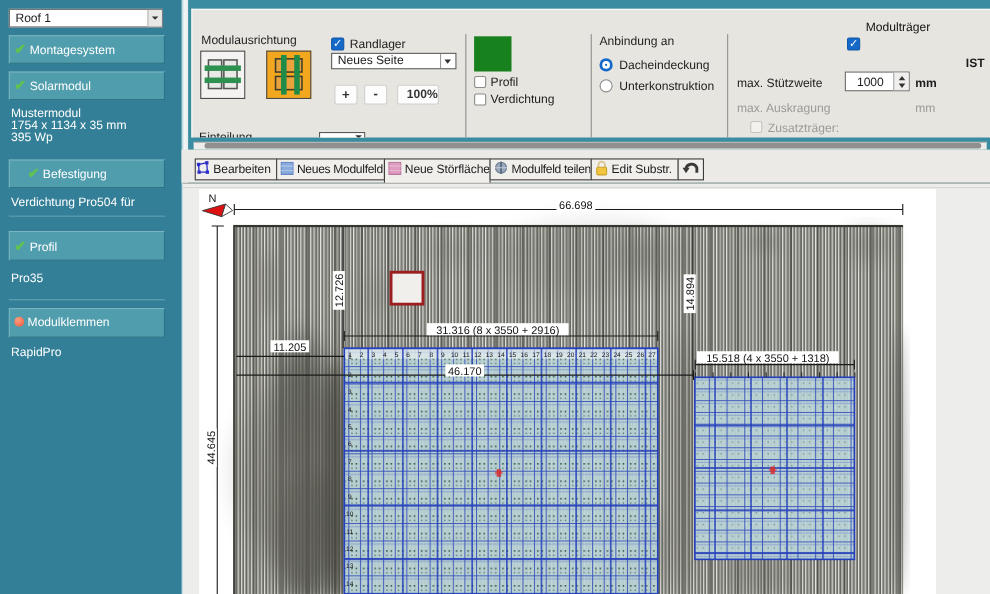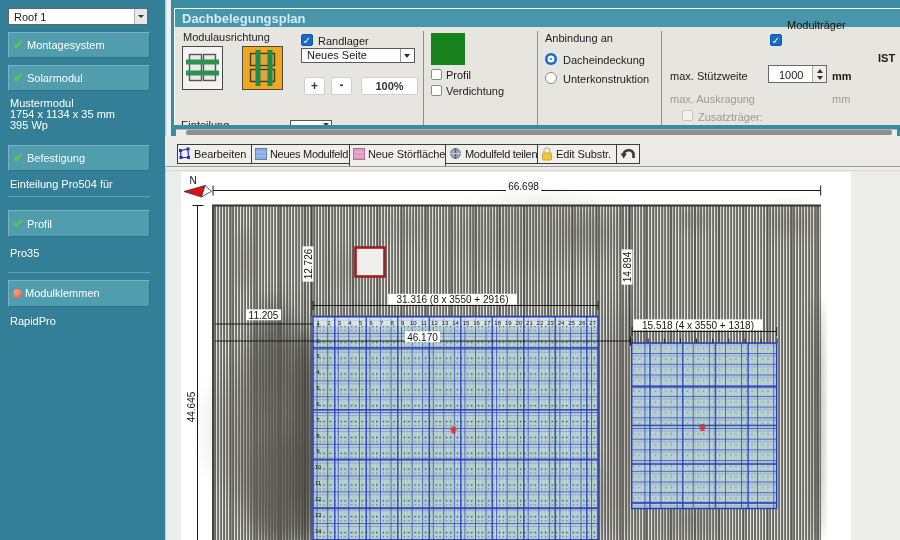--- a/index.html
+++ b/index.html
@@ -13,30 +13,29 @@
 <div class="abs" style="left:165px;top:0;width:6px;height:540px;background:linear-gradient(90deg,#9ec7d2,#f2f6f7 40%,#e9edee)"></div>
 <div class="abs" style="left:8px;top:8px;width:140px;height:17px;background:#fff;border:1px solid #666"></div>
 <div class="lbl" style="left:14px;top:11px">Roof 1</div>
 <div class="abs" style="left:134px;top:9px;width:13px;height:15px;background:#e8e8e6;border-left:1px solid #b5b5b5"></div>
 <div class="abs" style="left:138px;top:15px;width:0;height:0;border-left:3px solid transparent;border-right:3px solid transparent;border-top:3.5px solid #333"></div>
 <div class="abs" style="left:8px;top:32px;width:142px;height:26px;background:#4f9dad;border:1px solid #79b4c0;border-bottom-color:#2f7286;border-right-color:#2f7286;color:#fff;font-size:11px;line-height:24px;padding-left:4px"><span style="color:#5fc44f;font-weight:bold;font-size:13px">✔</span>&nbsp;Montagesystem</div>
 <div class="abs" style="left:8px;top:65px;width:142px;height:26px;background:#4f9dad;border:1px solid #79b4c0;border-bottom-color:#2f7286;border-right-color:#2f7286;color:#fff;font-size:11px;line-height:24px;padding-left:4px"><span style="color:#5fc44f;font-weight:bold;font-size:13px">✔</span>&nbsp;Solarmodul</div>
 <div class="abs" style="left:10px;top:97px;color:#fff;font-size:11px;white-space:nowrap">Mustermodul</div>
 <div class="abs" style="left:10px;top:108px;color:#fff;font-size:11px;white-space:nowrap">1754 x 1134 x 35 mm</div>
 <div class="abs" style="left:10px;top:119px;color:#fff;font-size:11px;white-space:nowrap">395 Wp</div>
-<div class="abs" style="left:8px;top:145px;width:142px;height:26px;background:#4f9dad;border:1px solid #79b4c0;border-bottom-color:#2f7286;border-right-color:#2f7286;color:#fff;font-size:11px;line-height:24px;padding-left:4px"><span style="color:#5fc44f;font-weight:bold;font-size:13px">✔</span>&nbsp;Befestigung</div>
-<div class="abs" style="left:10px;top:178px;color:#fff;font-size:11px;white-space:nowrap">Einteilung Pro504 für</div>
+<div class="abs" style="left:8px;top:145px;width:142px;height:26px;background:#4f9dad;border:1px solid #79b4c0;border-bottom-color:#2f7286;border-right-color:#2f7286;color:#fff;font-size:11px;line-height:24px;padding-left:16px"><span style="color:#5fc44f;font-weight:bold;font-size:13px">✔</span>&nbsp;Befestigung</div>
+<div class="abs" style="left:10px;top:178px;color:#fff;font-size:11px;white-space:nowrap">Verdichtung Pro504 für</div>
 <div class="abs" style="left:8px;top:196px;width:142px;height:1px;background:#60a2b1"></div>
 <div class="abs" style="left:8px;top:210px;width:142px;height:27px;background:#4f9dad;border:1px solid #79b4c0;border-bottom-color:#2f7286;border-right-color:#2f7286;color:#fff;font-size:11px;line-height:25px;padding-left:4px"><span style="color:#5fc44f;font-weight:bold;font-size:13px">✔</span>&nbsp;Profil</div>
 <div class="abs" style="left:10px;top:247px;color:#fff;font-size:11px;white-space:nowrap">Pro35</div>
 <div class="abs" style="left:8px;top:272px;width:142px;height:1px;background:#60a2b1"></div>
 <div class="abs" style="left:8px;top:280px;width:142px;height:27px;background:#4f9dad;border:1px solid #79b4c0;border-bottom-color:#2f7286;border-right-color:#2f7286;color:#fff;font-size:11px;line-height:25px;padding-left:4px"><span style="display:inline-block;width:9px;height:9px;border-radius:50%;background:radial-gradient(circle at 35% 30%,#ff9d80,#ef5a3a);vertical-align:-1px"></span>&nbsp;Modulklemmen</div>
 <div class="abs" style="left:10px;top:315px;color:#fff;font-size:11px;white-space:nowrap">RapidPro</div>
 <div class="abs" style="left:174px;top:8px;width:726px;height:117px;background:#e7e5e0;border-left:1px solid #f5fafb;border-top:1px solid #f5fafb;overflow:hidden">
-<div class="abs" style="left:0;top:0;width:726px;height:18px;background:#4896a9;color:#d5ecf4;font-size:13px;font-weight:bold;line-height:19px;padding-left:7px">Dachbelegungsplan</div>
 <div class="lbl" style="left:8px;top:22px">Modulausrichtung</div>
 <div class="abs" style="left:7px;top:37px;width:41px;height:44px;background:#f4f3f1;border:1px solid #4a4a4a">
 <svg width="39" height="42" viewBox="0 0 39 42">
 <rect x="6.5" y="7.5" width="12" height="26" fill="#e9e9e6" stroke="#555" stroke-width="1.4"></rect>
 <rect x="20.5" y="7.5" width="12" height="26" fill="#e9e9e6" stroke="#555" stroke-width="1.4"></rect>
 <rect x="3" y="12.5" width="33" height="5" fill="#2e9150"></rect>
         <rect x="3" y="23.5" width="33" height="5" fill="#2e9150"></rect>
 </svg></div>
 <div class="abs" style="left:67px;top:37px;width:41px;height:44px;background:#f2a71f;border:1px solid #4a4a4a">
 <svg width="39" height="42" viewBox="0 0 39 42">
@@ -46,21 +45,21 @@
         <rect x="24.5" y="3" width="5" height="36" fill="#1e8b48"></rect>
 </svg></div>
 <div class="cbc" style="left:126px;top:25px">✓</div>
 <div class="lbl" style="left:143px;top:26px">Randlager</div>
 <div class="abs" style="left:126px;top:39px;width:114px;height:15px;background:#fff;border:1px solid #5a5a5a"></div>
 <div class="lbl" style="left:132px;top:40px">Neues Seite</div>
 <div class="abs" style="left:225px;top:40px;width:14px;height:13px;border-left:1px solid #999"></div>
 <div class="abs" style="left:229px;top:45px;width:0;height:0;border-left:3.5px solid transparent;border-right:3.5px solid transparent;border-top:4px solid #333"></div>
 <div class="abs" style="left:129px;top:68px;width:21px;height:18px;background:#fdfdfd;border:1px solid #cfcfcf;border-radius:2px;text-align:center;font-size:12px;font-weight:bold;color:#333;line-height:16px">+</div>
 <div class="abs" style="left:156px;top:68px;width:21px;height:18px;background:#fdfdfd;border:1px solid #cfcfcf;border-radius:2px;text-align:center;font-size:12px;font-weight:bold;color:#333;line-height:15px">-</div>
-<div class="abs" style="left:186px;top:68px;width:57px;height:18px;background:#fdfdfd;border:1px solid #cfcfcf;border-radius:2px;text-align:center;font-size:11px;font-weight:bold;color:#333;line-height:16px">100%</div>
+<div class="abs" style="left:186px;top:68px;width:38px;height:18px;background:#fdfdfd;border:1px solid #cfcfcf;border-radius:2px;text-align:right;font-size:11px;font-weight:bold;color:#333;line-height:16px">100%</div>
 <div class="lbl" style="left:6px;top:110px">Einteilung</div>
 <div class="abs" style="left:115px;top:111px;width:42px;height:10px;background:#fff;border:1px solid #5a5a5a"></div>
 <div class="abs" style="left:148px;top:114px;width:0;height:0;border-left:3px solid transparent;border-right:3px solid transparent;border-top:3.5px solid #333"></div>
 <div class="abs" style="left:248px;top:22px;width:1px;height:95px;background:#8f8f8f"></div>
 <div class="abs" style="left:256px;top:24px;width:34px;height:32px;background:#17811d"></div>
 <div class="cb" style="left:256px;top:60px"></div>
 <div class="lbl" style="left:271px;top:60px">Profil</div>
 <div class="cb" style="left:256px;top:76px"></div>
 <div class="lbl" style="left:271px;top:76px">Verdichtung</div>
 <div class="abs" style="left:362px;top:22px;width:1px;height:95px;background:#8f8f8f"></div>

